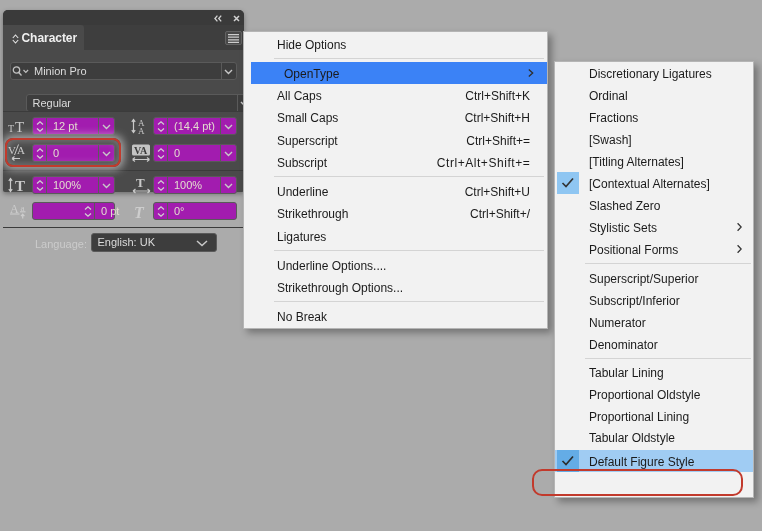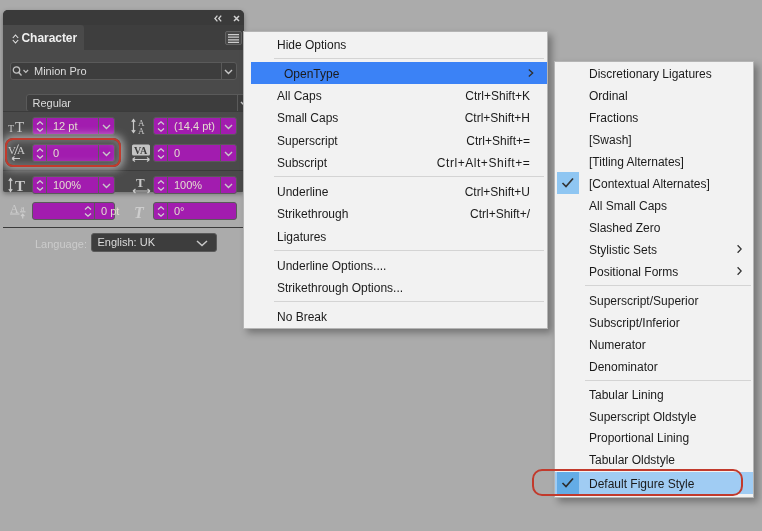--- a/index.html
+++ b/index.html
@@ -354,23 +354,20 @@
     </div>
   <div class="mi">
       <div class="chk">
         <svg width="14" height="12" viewBox="0 0 14 12">
           <path d="M1.5 6 L5 9.5 L12 1.5" stroke="#333" stroke-width="1.7" fill="none"></path>
         </svg>
       </div>
       <span class="lab">[Contextual Alternates]</span>
     </div>
   <div class="mi">
-      <span class="lab">All Small Caps</span>
-    </div>
-  <div class="mi">
       <span class="lab">Slashed Zero</span>
     </div>
   <div class="mi">
       <span class="lab">Stylistic Sets</span>
     <svg class="subarrow" width="5" height="9" viewBox="0 0 5 9">
         <path d="M0.6 0.8 L4.2 4.5 L0.6 8.2" stroke="#333" stroke-width="1.3" fill="none"></path>
       </svg>
   </div>
   <div class="mi">
       <span class="lab">Positional Forms</span>
@@ -393,21 +390,21 @@
   <div class="mi">
       <span class="lab">Denominator</span>
     </div>
   <div class="msep msep6">
       <div></div>
     </div>
   <div class="mi">
       <span class="lab">Tabular Lining</span>
     </div>
   <div class="mi">
-      <span class="lab">Superscript Oldstyle</span>
+      <span class="lab">Proportional Oldstyle</span>
     </div>
   <div class="mi">
       <span class="lab">Proportional Lining</span>
     </div>
   <div class="mi">
       <span class="lab">Tabular Oldstyle</span>
     </div>
   <div class="mi hl2 dfs">
       <div class="chk chk2">
         <svg width="14" height="12" viewBox="0 0 14 12">

